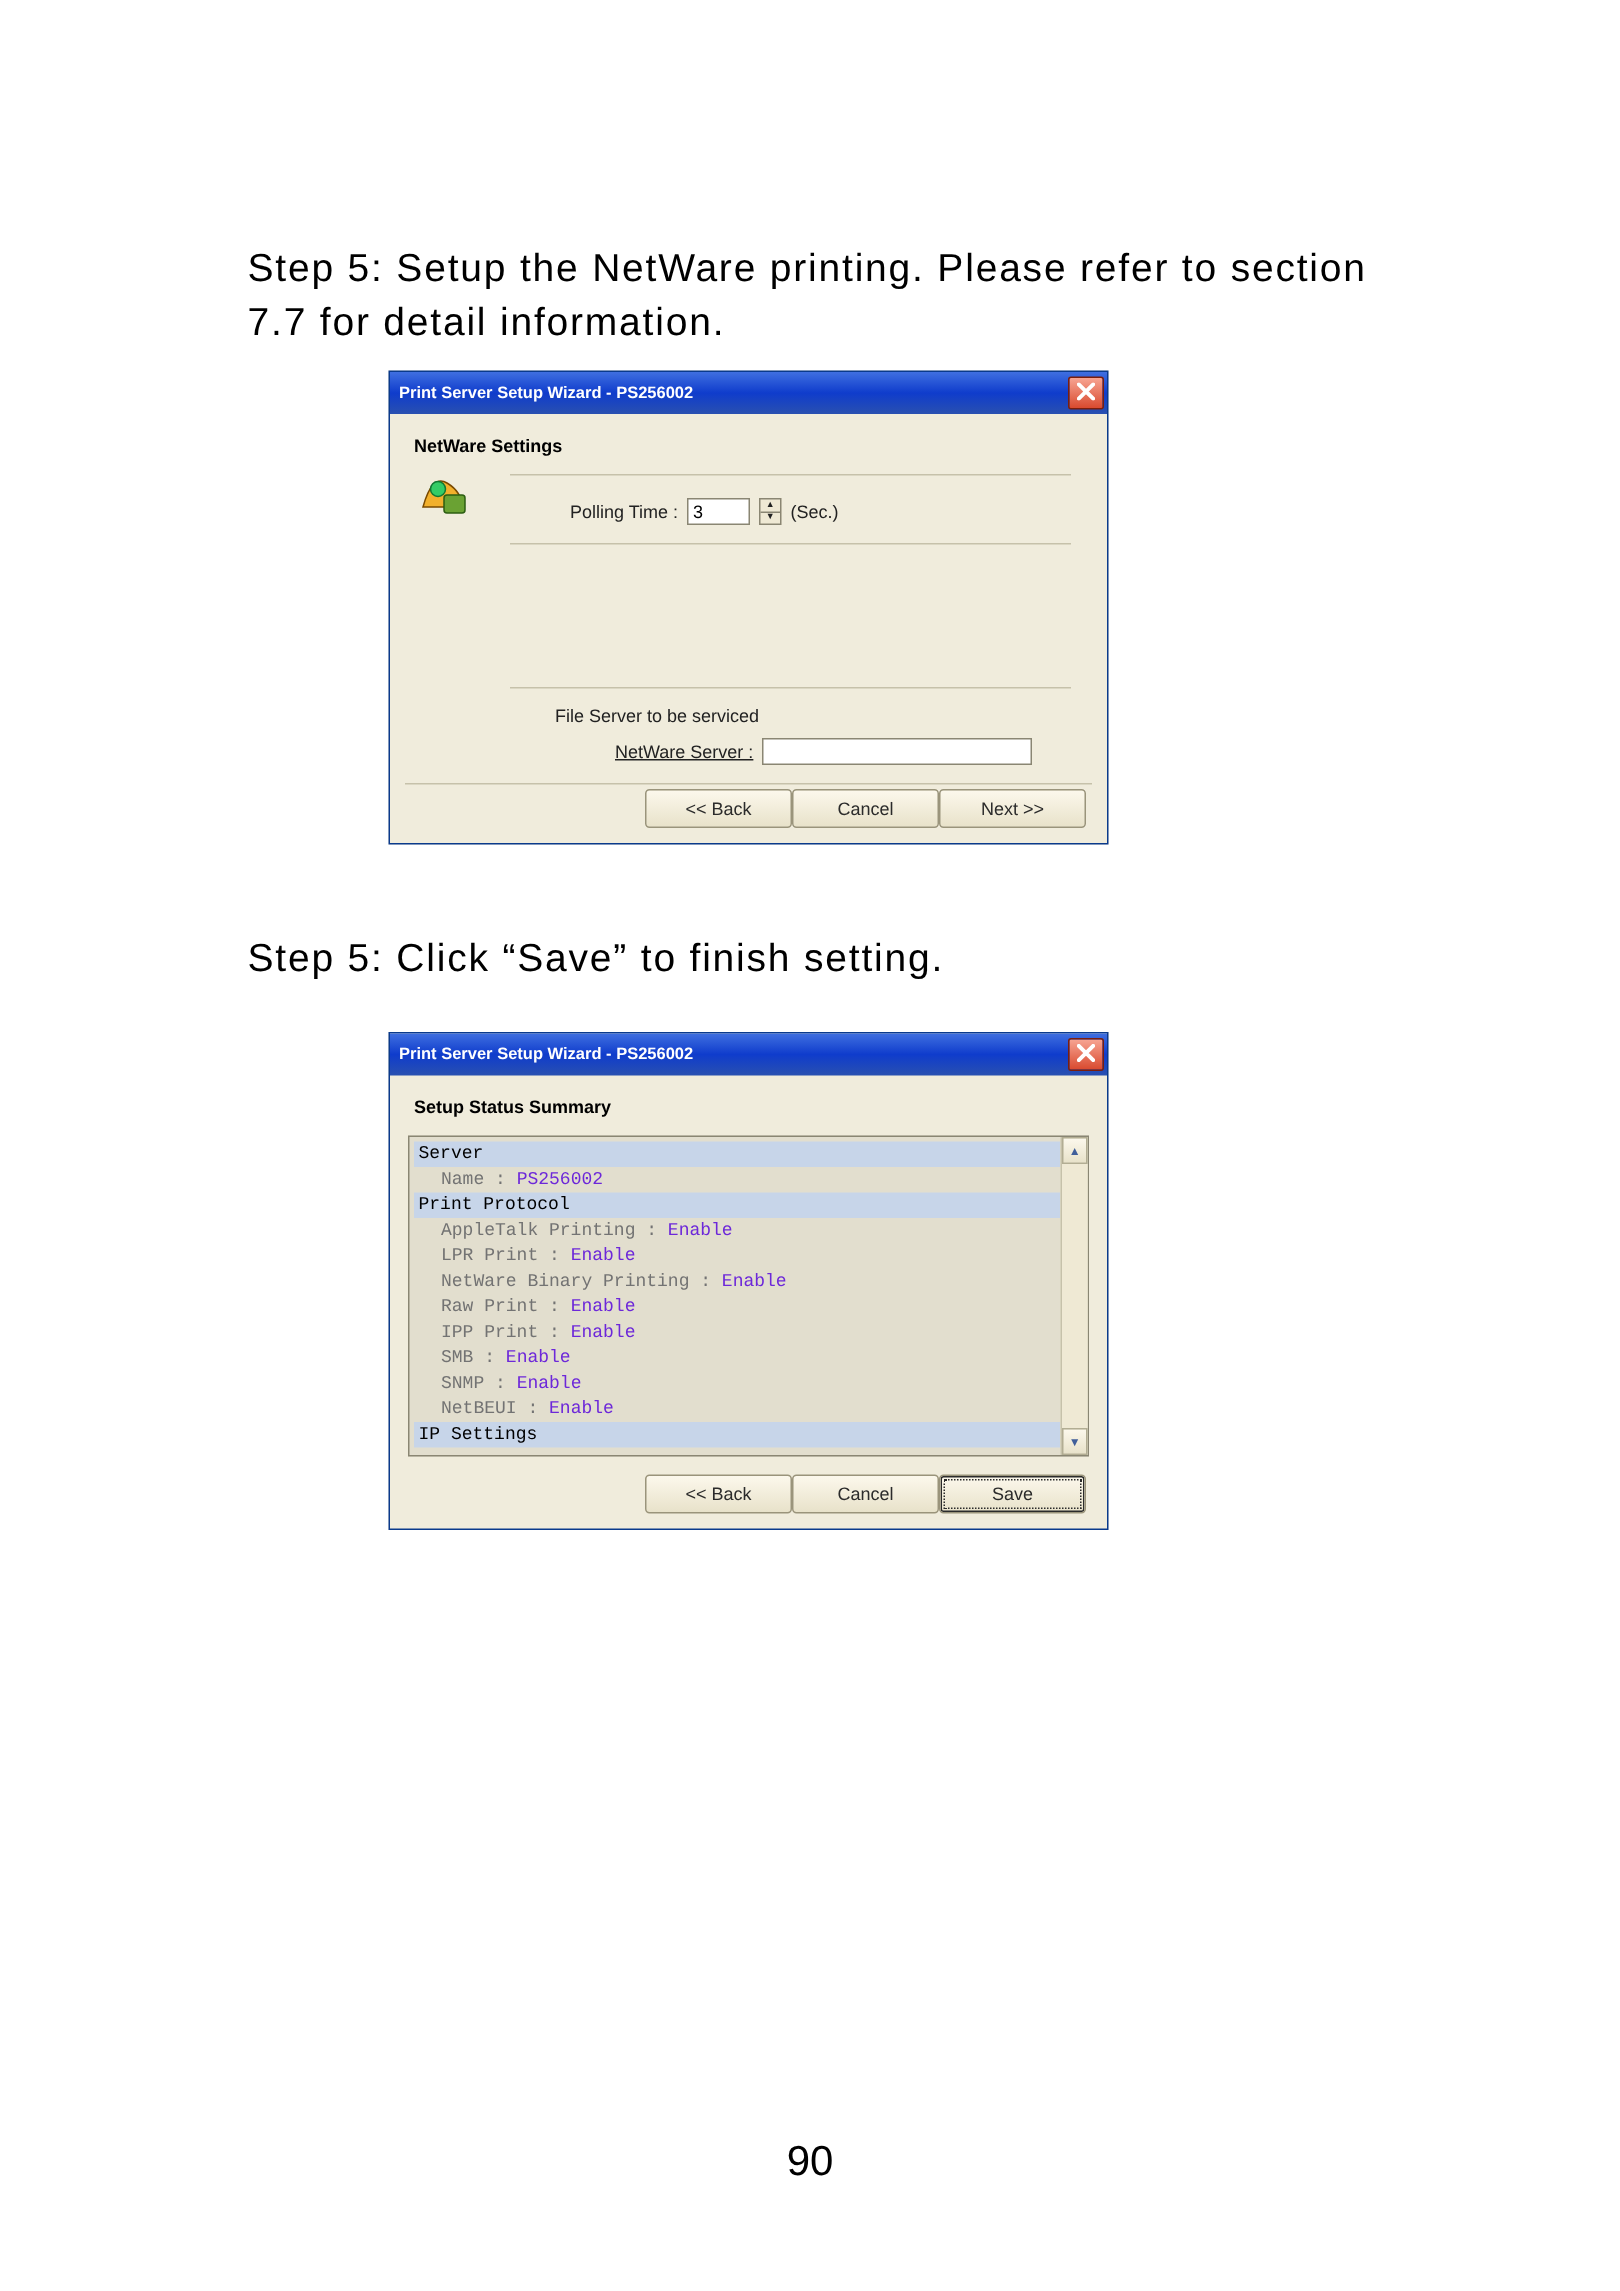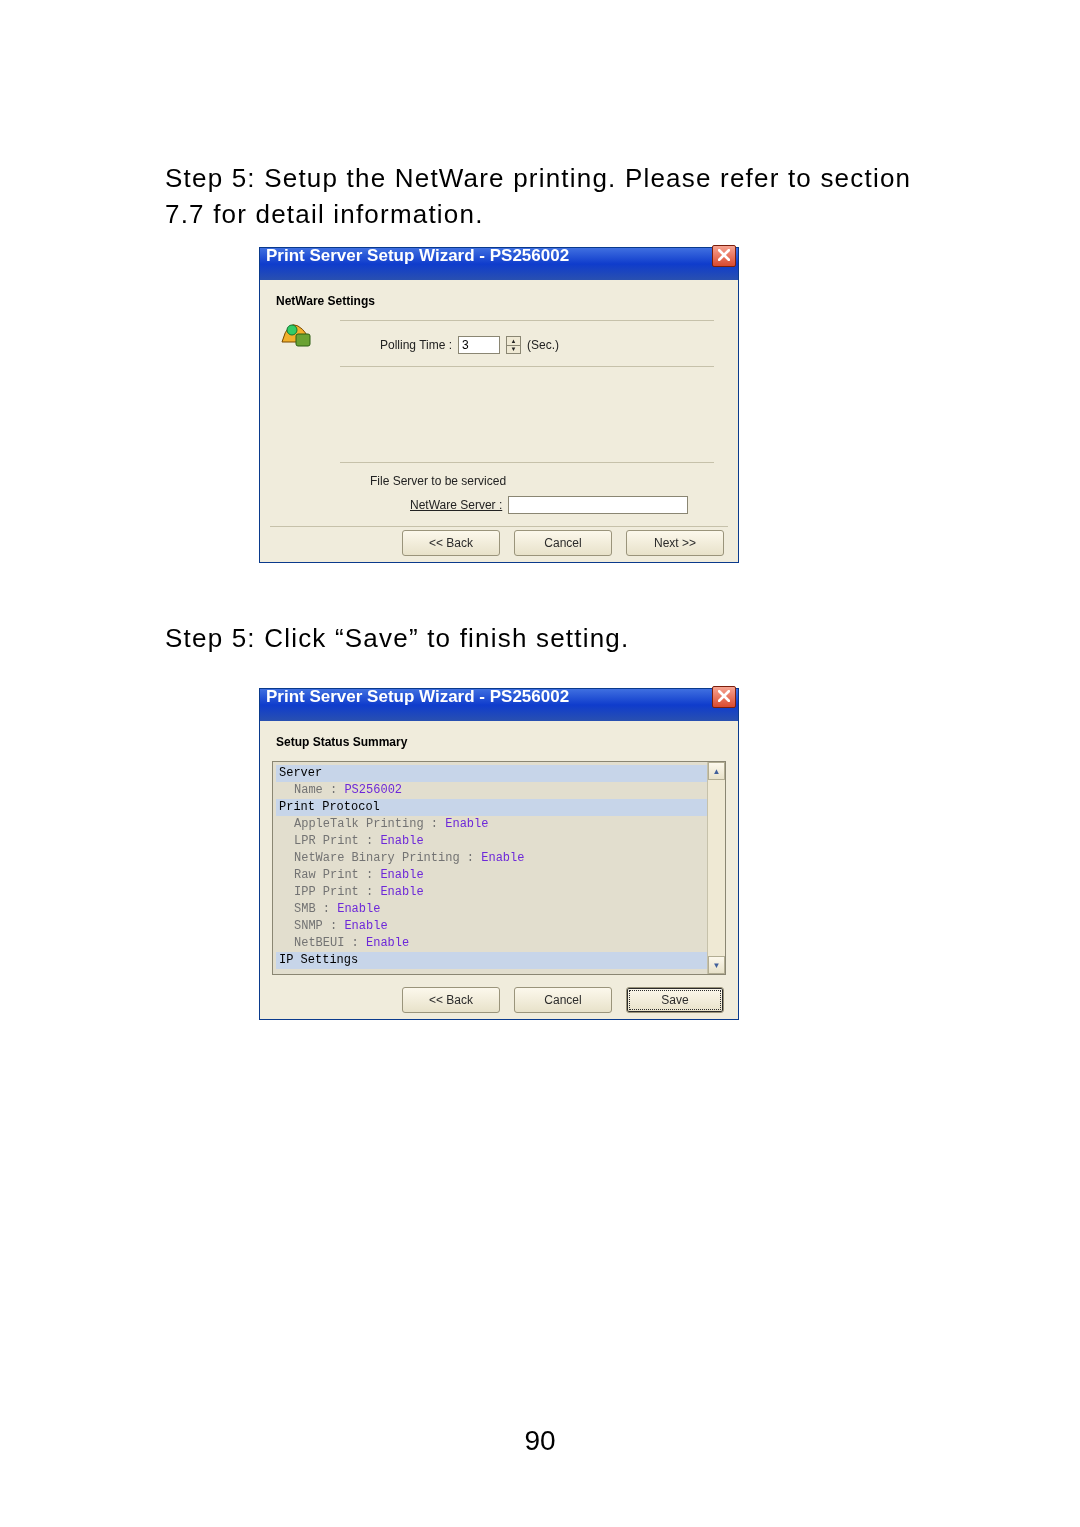--- a/index.html
+++ b/index.html
@@ -24,28 +24,28 @@
   }
 
   
   .dialog {
     position: absolute;
     border: 1px solid #0a3a8c;
     background: #f0ecdc; 
     box-shadow: 0 0 0 0;
   }
   .titlebar {
-    height: 16px;
+    height: 28px;
     display: flex;
     align-items: center;
-    padding: 0 2px 16px 6px;
+    padding: 0 2px 0 6px;
     background: linear-gradient(to bottom, #3f6fe0 0%, #0f3ccc 50%, #2950b0 100%);
     color: #fff;
     font-family: Tahoma, Arial, sans-serif;
-    font-size: 17px;
+    font-size: 11px;
     font-weight: bold;
   }
   .titlebar .title-text { flex: 1; }
   .close-btn {
     width: 22px;
     height: 20px;
     background: linear-gradient(to bottom, #f7a492, #d94a2f);
     border: 1px solid #7b1e0c;
     border-radius: 2px;
     display: flex;
@@ -117,21 +117,21 @@
     width: 180px; height: 18px;
     border: 1px solid #8a8673;
     background: #fff;
     box-sizing: border-box;
     padding: 0 3px;
   }
   .d1 .hr.bottom { position: absolute; left: 10px; right: 10px; top: 246px; }
   .button-row {
     position: absolute;
     right: 14px; bottom: 10px;
-    display: flex; gap: 14px;
+    display: flex; 
   }
   .btn {
     min-width: 76px;
     height: 24px;
     padding: 0 10px;
     background: linear-gradient(to bottom, #fcf8ec, #e8e2ca);
     border: 1px solid #9a947b;
     border-radius: 3px;
     font-family: Tahoma, Arial, sans-serif;
     font-size: 12px;

